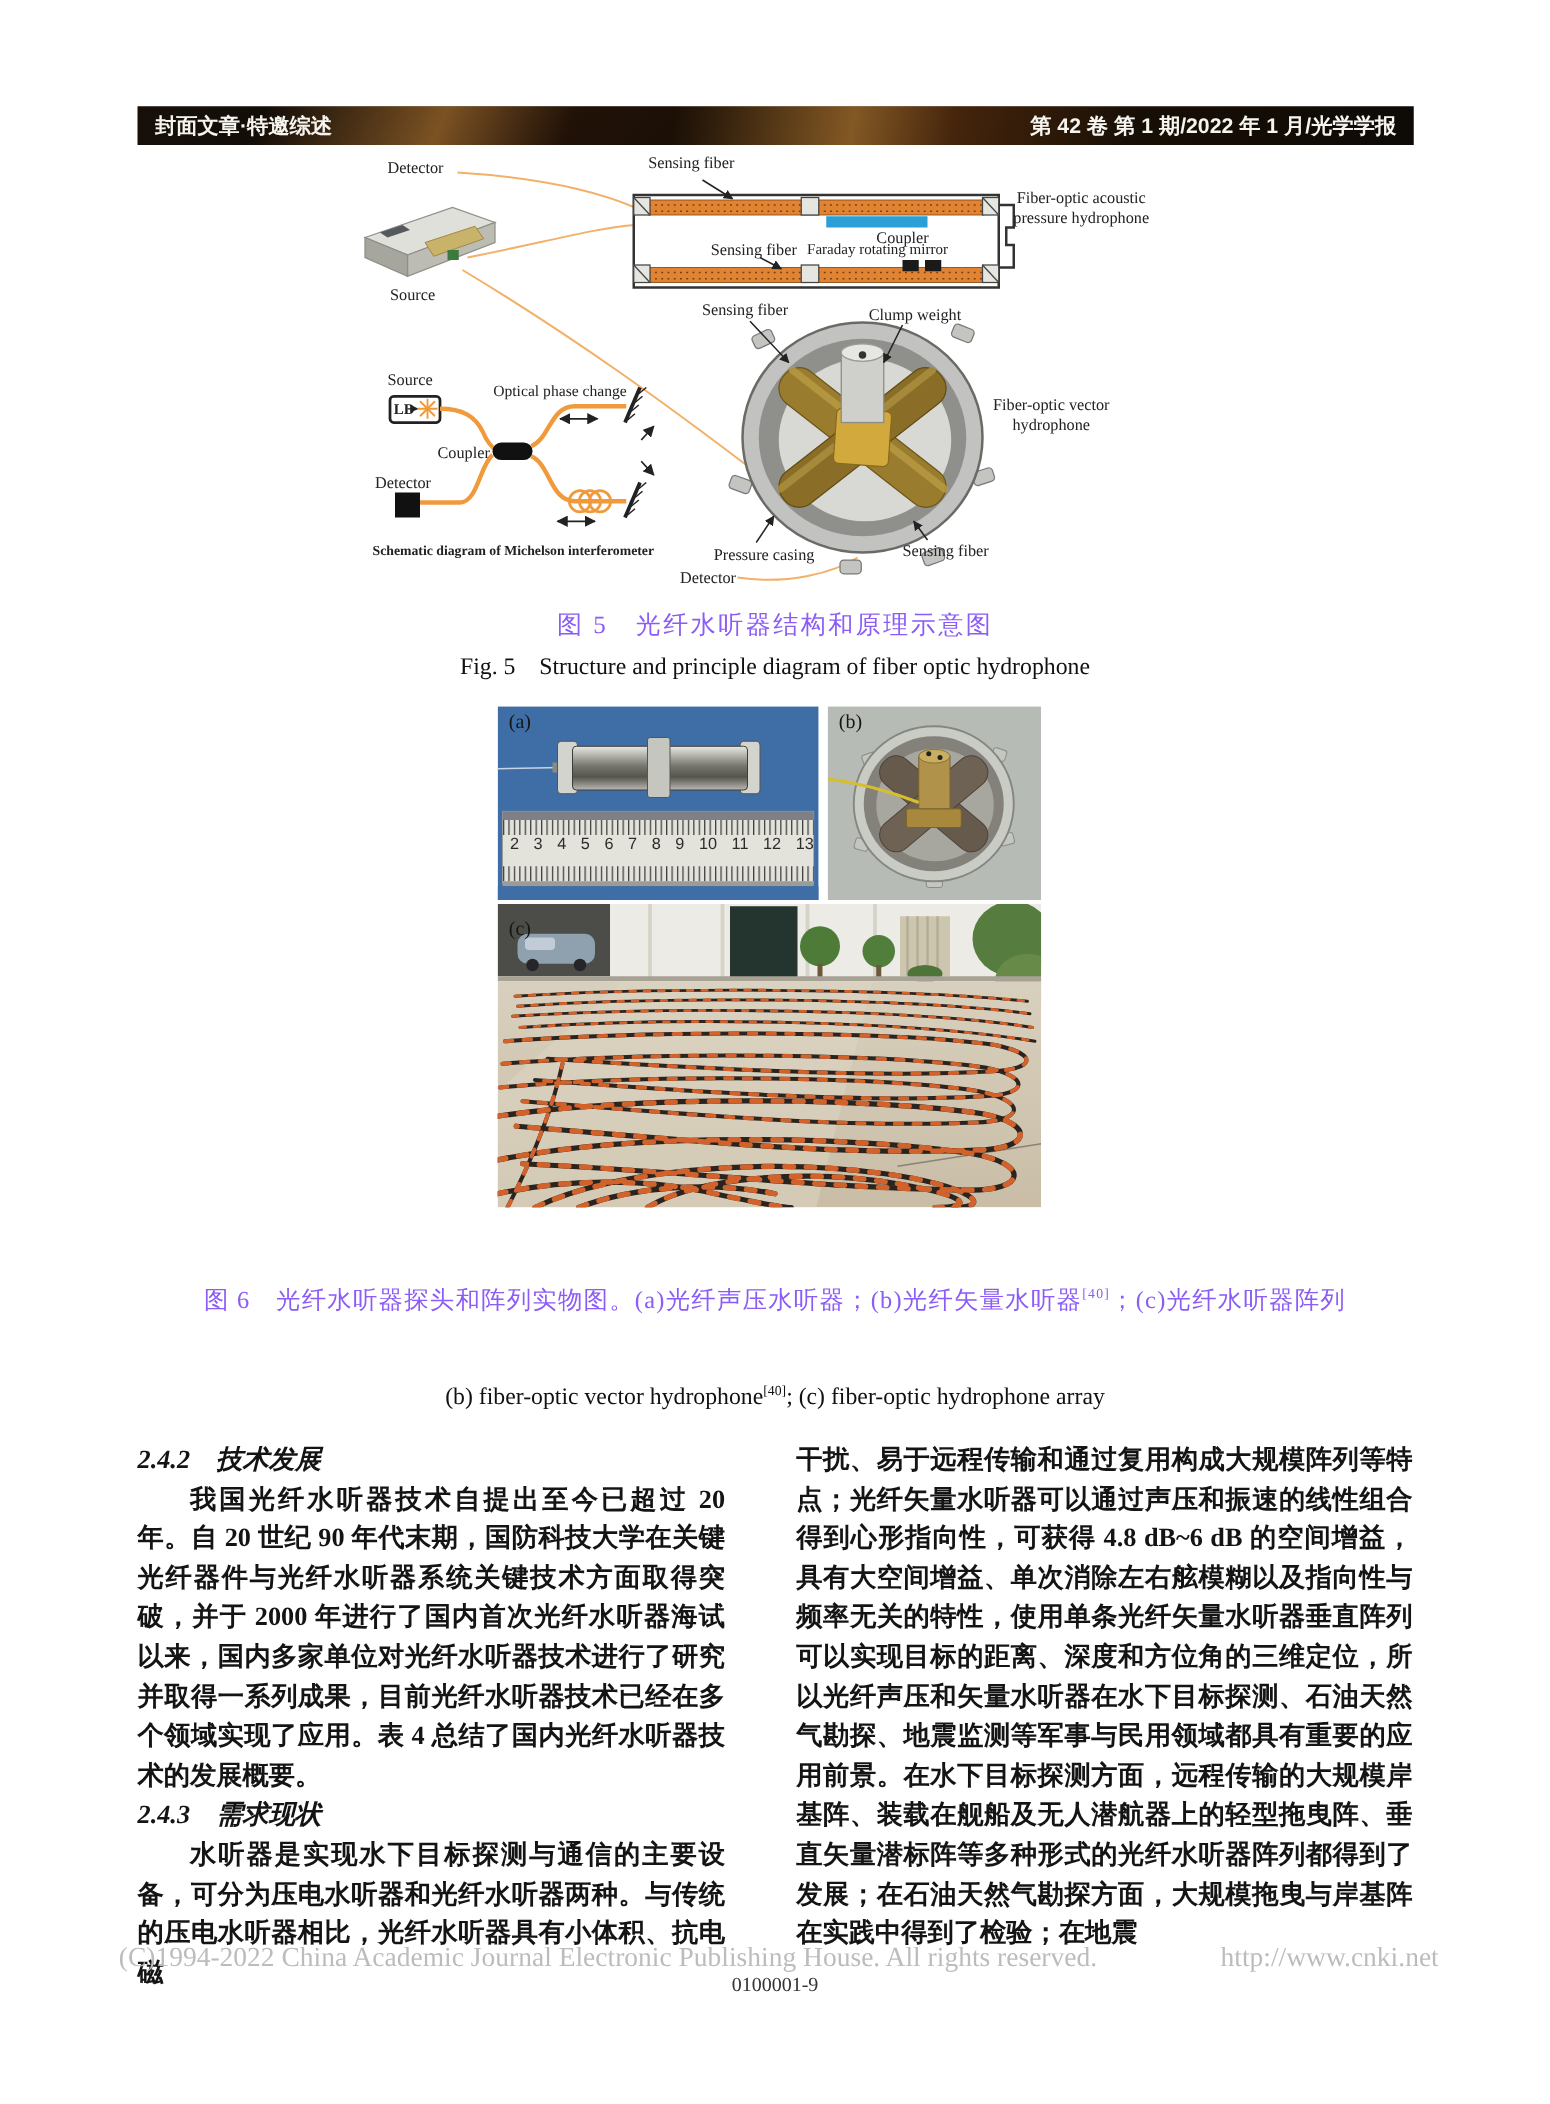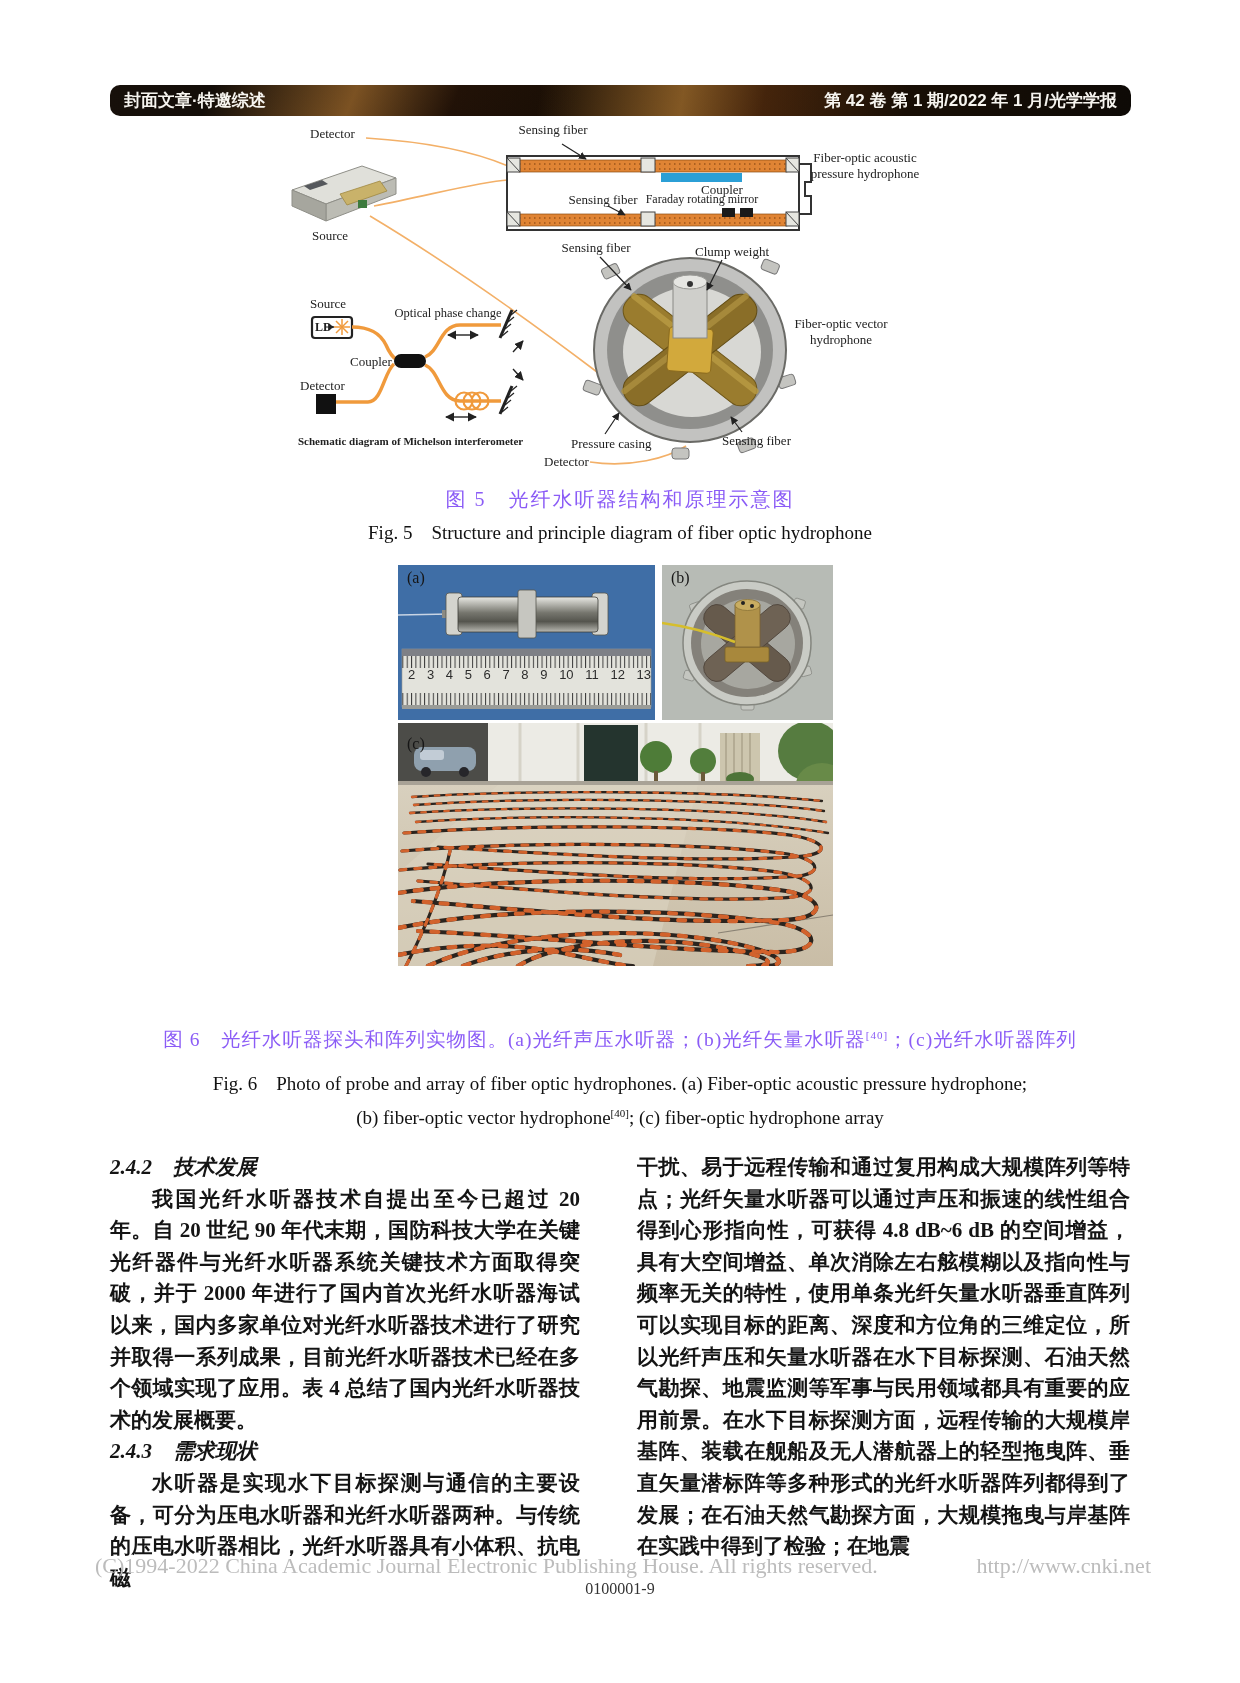--- a/index.html
+++ b/index.html
@@ -6,21 +6,21 @@
   #page{position:relative;width:1240px;height:1683px;background:#ffffff;overflow:hidden;
         font-family:"Liberation Serif","DejaVu Serif",serif;color:#1d1d1d;}
 
   
   #header-bar{position:absolute;left:110px;top:85px;width:1021px;height:31px;
     display:flex;justify-content:space-between;align-items:center;padding:0 14px;box-sizing:border-box;
     background:
       linear-gradient(112deg, rgba(0,0,0,0) 10%, rgba(214,142,58,.55) 24%, rgba(90,45,14,.25) 34%, rgba(0,0,0,0) 46%),
       linear-gradient(100deg, rgba(0,0,0,0) 42%, rgba(226,156,66,.5) 56%, rgba(140,72,24,.35) 64%, rgba(0,0,0,0) 78%),
       linear-gradient(90deg,#17100a,#0b0705 30%,#221305 55%,#0e0a06);
-    color:#f6f4ef;font-family:"Liberation Sans","DejaVu Sans",sans-serif;font-weight:bold;font-size:17px;border-radius:10px;}
+    color:#f6f4ef;font-family:"Liberation Sans","DejaVu Sans",sans-serif;font-weight:bold;font-size:17px;}
 
   
   #fig5{position:absolute;left:270px;top:120px;width:850px;height:355px;}
   #fig5 svg{position:absolute;left:0;top:0;}
   .f5lab{position:absolute;font-size:13px;line-height:16px;color:#222;white-space:nowrap;}
   .f5lab.ctr{text-align:center;white-space:normal;}
   .cap-zh{position:absolute;left:0;width:100%;text-align:center;font-size:20px;letter-spacing:2px;color:#8b5cf6;}
   .cap-en{position:absolute;left:0;width:100%;text-align:center;font-size:19px;color:#111;}
   sup.refmark{font-size:11px;}
 
@@ -361,21 +361,20 @@
             <path class="stripe mid" d="M8,243 C30,200 45,160 52,128"></path>
           </g>
       </svg>
       <span class="panel-letter" style="top:12px;">(c)</span>
     </div>
   </div>
 
   <div class="cap-zh" style="top:1026px;font-size:19.5px;letter-spacing:1px;">
     <span>图 6　光纤水听器探头和阵列实物图。(a)光纤声压水听器；(b)光纤矢量水听器</span><sup class="refmark">[40]</sup><span>；(c)光纤水听器阵列</span>
   </div>
-  <div class="cap-en" style="top:1071px;">Fig. 6　Photo of probe and array of fiber optic hydrophones. (a) Fiber-optic acoustic pressure hydrophone;</div>
   <div class="cap-en" style="top:1107px;">
     <span>(b) fiber-optic vector hydrophone</span><sup class="refmark">[40]</sup><span>; (c) fiber-optic hydrophone array</span>
   </div>
 
   <div class="col" id="col-left">
     <p class="sec-head">2.4.2　技术发展</p>
     <p class="para">我国光纤水听器技术自提出至今已超过 20 年。自 20 世纪 90 年代末期，国防科技大学在关键光纤器件与光纤水听器系统关键技术方面取得突破，并于 2000 年进行了国内首次光纤水听器海试以来，国内多家单位对光纤水听器技术进行了研究并取得一系列成果，目前光纤水听器技术已经在多个领域实现了应用。表 4 总结了国内光纤水听器技术的发展概要。</p>
     <p class="sec-head">2.4.3　需求现状</p>
     <p class="para">水听器是实现水下目标探测与通信的主要设备，可分为压电水听器和光纤水听器两种。与传统的压电水听器相比，光纤水听器具有小体积、抗电磁</p>
   </div>

